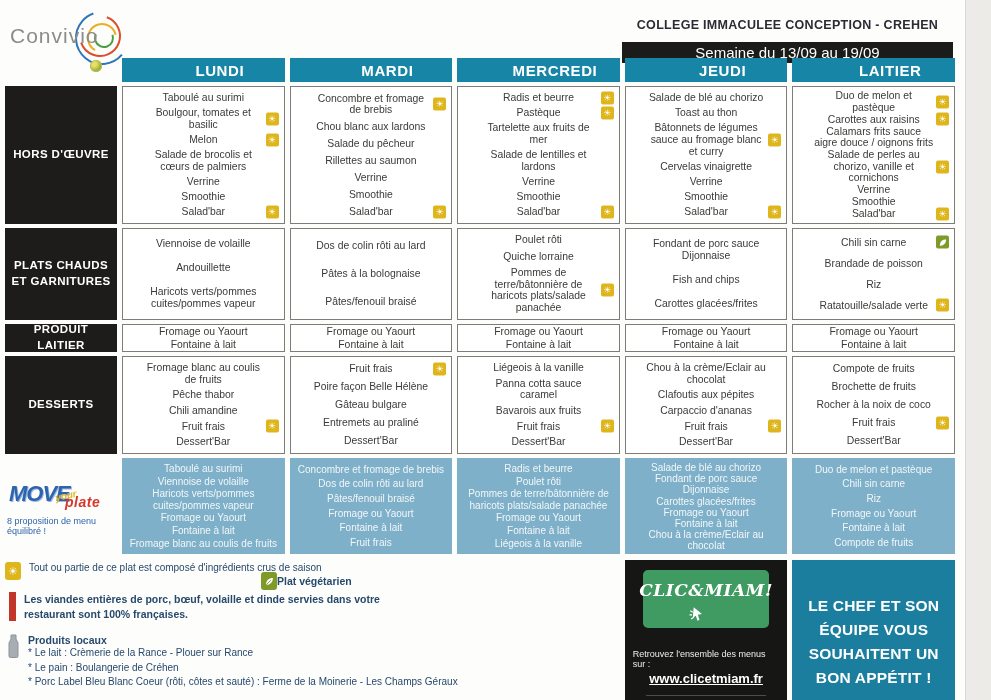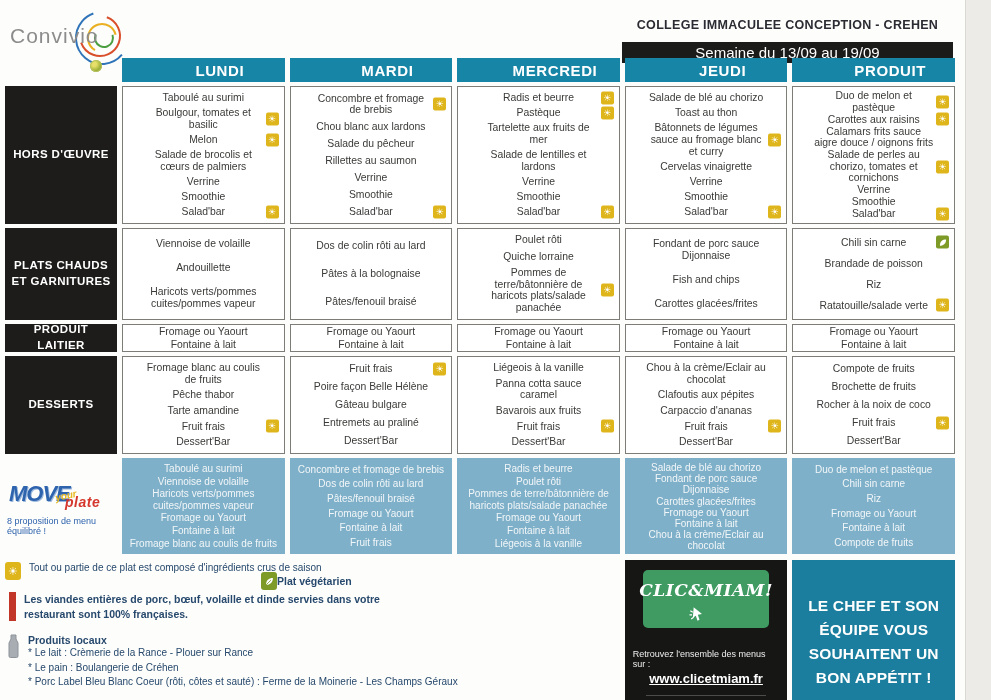--- a/index.html
+++ b/index.html
@@ -112,21 +112,21 @@
         <span class="mv1">MOVE</span>
         <span class="mv2">your</span>
         <span class="mv3">plate</span>
       </div>
       <div class="move-caption">8 proposition de menu équilibré !</div>
     </div>
   <div class="day-header" style="grid-area: 1 / 2;">LUNDI</div>
       <div class="day-header" style="grid-area: 1 / 3;">MARDI</div>
       <div class="day-header" style="grid-area: 1 / 4;">MERCREDI</div>
       <div class="day-header" style="grid-area: 1 / 5;">JEUDI</div>
-      <div class="day-header" style="grid-area: 1 / 6;">PRODUIT</div>
+      <div class="day-header" style="grid-area: 1 / 6;">LAITIER</div>
       <div class="row-label" style="grid-area: 2 / 1;">HORS D'ŒUVRE</div>
       <div class="menu-cell" style="grid-area: 2 / 2;">
         <div class="menu-item"><span>Taboulé au surimi</span></div>
         <div class="menu-item"><span>Boulgour, tomates et basilic</span><span class="tag-icon season">☀</span></div>
         <div class="menu-item"><span>Melon</span><span class="tag-icon season">☀</span></div>
         <div class="menu-item"><span>Salade de brocolis et cœurs de palmiers</span></div>
         <div class="menu-item"><span>Verrine</span></div>
         <div class="menu-item"><span>Smoothie</span></div>
         <div class="menu-item"><span>Salad'bar</span><span class="tag-icon season">☀</span></div>
       </div>
@@ -154,21 +154,21 @@
         <div class="menu-item"><span>Bâtonnets de légumes sauce au fromage blanc et curry</span><span class="tag-icon season">☀</span></div>
         <div class="menu-item"><span>Cervelas vinaigrette</span></div>
         <div class="menu-item"><span>Verrine</span></div>
         <div class="menu-item"><span>Smoothie</span></div>
         <div class="menu-item"><span>Salad'bar</span><span class="tag-icon season">☀</span></div>
       </div>
       <div class="menu-cell" style="grid-area: 2 / 6;">
         <div class="menu-item"><span>Duo de melon et pastèque</span><span class="tag-icon season">☀</span></div>
         <div class="menu-item"><span>Carottes aux raisins</span><span class="tag-icon season">☀</span></div>
         <div class="menu-item"><span>Calamars frits sauce aigre douce / oignons frits</span></div>
-        <div class="menu-item"><span>Salade de perles au chorizo, tomates et cornichons</span><span class="tag-icon season">☀</span></div>
+        <div class="menu-item"><span>Salade de perles au chorizo, vanille et cornichons</span><span class="tag-icon season">☀</span></div>
         <div class="menu-item"><span>Verrine</span></div>
         <div class="menu-item"><span>Smoothie</span></div>
         <div class="menu-item"><span>Salad'bar</span><span class="tag-icon season">☀</span></div>
       </div>
       <div class="row-label" style="grid-area: 3 / 1;">PLATS CHAUDS ET GARNITURES</div>
       <div class="menu-cell" style="grid-area: 3 / 2;">
         <div class="menu-item"><span>Viennoise de volaille</span></div>
         <div class="menu-item"><span>Andouillette</span></div>
         <div class="menu-item"><span>Haricots verts/pommes cuites/pommes vapeur</span></div>
       </div>
@@ -215,21 +215,21 @@
         <div class="menu-item"><span>Fontaine à lait</span></div>
       </div>
       <div class="menu-cell compact" style="grid-area: 4 / 6;">
         <div class="menu-item"><span>Fromage ou Yaourt</span></div>
         <div class="menu-item"><span>Fontaine à lait</span></div>
       </div>
       <div class="row-label" style="grid-area: 5 / 1;">DESSERTS</div>
       <div class="menu-cell" style="grid-area: 5 / 2;">
         <div class="menu-item"><span>Fromage blanc au coulis de fruits</span></div>
         <div class="menu-item"><span>Pêche thabor</span></div>
-        <div class="menu-item"><span>Tarte amandine</span></div>
+        <div class="menu-item"><span>Chili amandine</span></div>
         <div class="menu-item"><span>Fruit frais</span><span class="tag-icon season">☀</span></div>
         <div class="menu-item"><span>Dessert'Bar</span></div>
       </div>
       <div class="menu-cell" style="grid-area: 5 / 3;">
         <div class="menu-item"><span>Fruit frais</span><span class="tag-icon season">☀</span></div>
         <div class="menu-item"><span>Poire façon Belle Hélène</span></div>
         <div class="menu-item"><span>Gâteau bulgare</span></div>
         <div class="menu-item"><span>Entremets au praliné</span></div>
         <div class="menu-item"><span>Dessert'Bar</span></div>
       </div>

